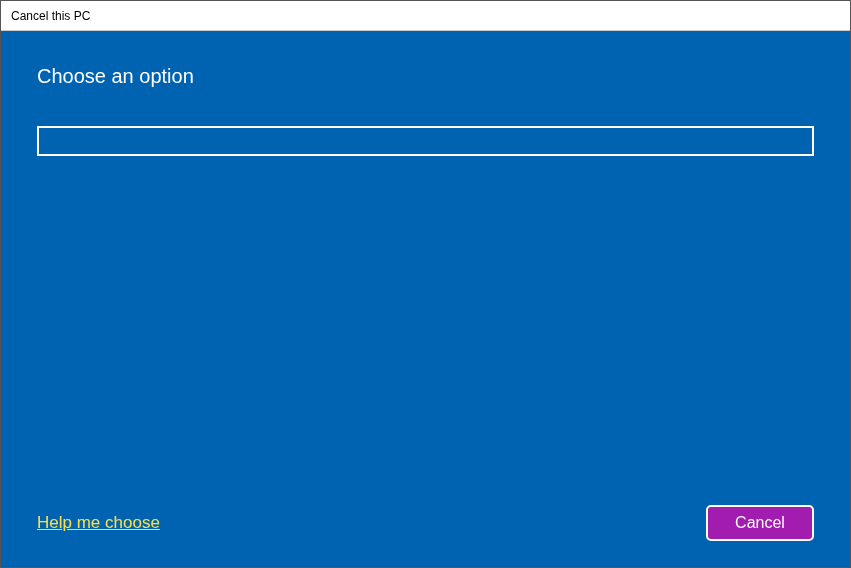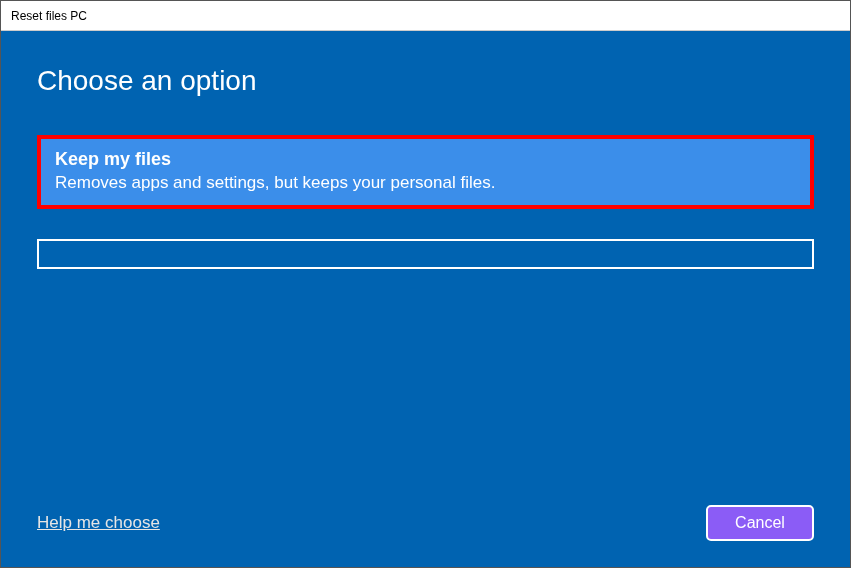--- a/index.html
+++ b/index.html
@@ -34,21 +34,21 @@
     .content {
       flex: 1;
       background: #0063b1;
       padding: 34px 36px 26px 36px;
       color: #fff;
       display: flex;
       flex-direction: column;
       position: relative;
     }
     .heading {
-      font-size: 28px;
+      font-size: 20px;
       font-weight: 400;
       margin-bottom: 38px;
     }
     .options {
       display: flex;
       flex-direction: column;
       gap: 30px;
     }
     .option {
       border: 2px solid #fff;
@@ -73,51 +73,47 @@
     .footer {
       position: absolute;
       bottom: 26px;
       left: 36px;
       right: 36px;
       display: flex;
       justify-content: space-between;
       align-items: center;
     }
     .help-link {
-      color: #e5e5e5;
+      color: #fde047;
       font-size: 17px;
       text-decoration: underline;
       cursor: pointer;
     }
     .cancel-btn {
-      background: #8b5cf6;
+      background: #a21caf;
       color: #fff;
       border: 2px solid #fff;
       border-radius: 5px;
       padding: 7px 0;
       width: 108px;
       font-size: 16px;
       cursor: pointer;
       text-align: center;
     }
   </style>
 </head>
 <body>
 
 <div class="window">
   <div class="titlebar">
-    <span>Reset files PC</span>
+    <span>Cancel this PC</span>
   </div>
   <div class="content">
     <div class="heading">Choose an option</div>
     <div class="options">
-      <div class="option highlighted">
-        <div class="option-title">Keep my files</div>
-        <div class="option-desc">Removes apps and settings, but keeps your personal files.</div>
-      </div>
       <div class="option">
       </div>
     </div>
     <div class="footer">
       <a class="help-link">Help me choose</a>
       <button class="cancel-btn">Cancel</button>
     </div>
   </div>
 </div>
 

